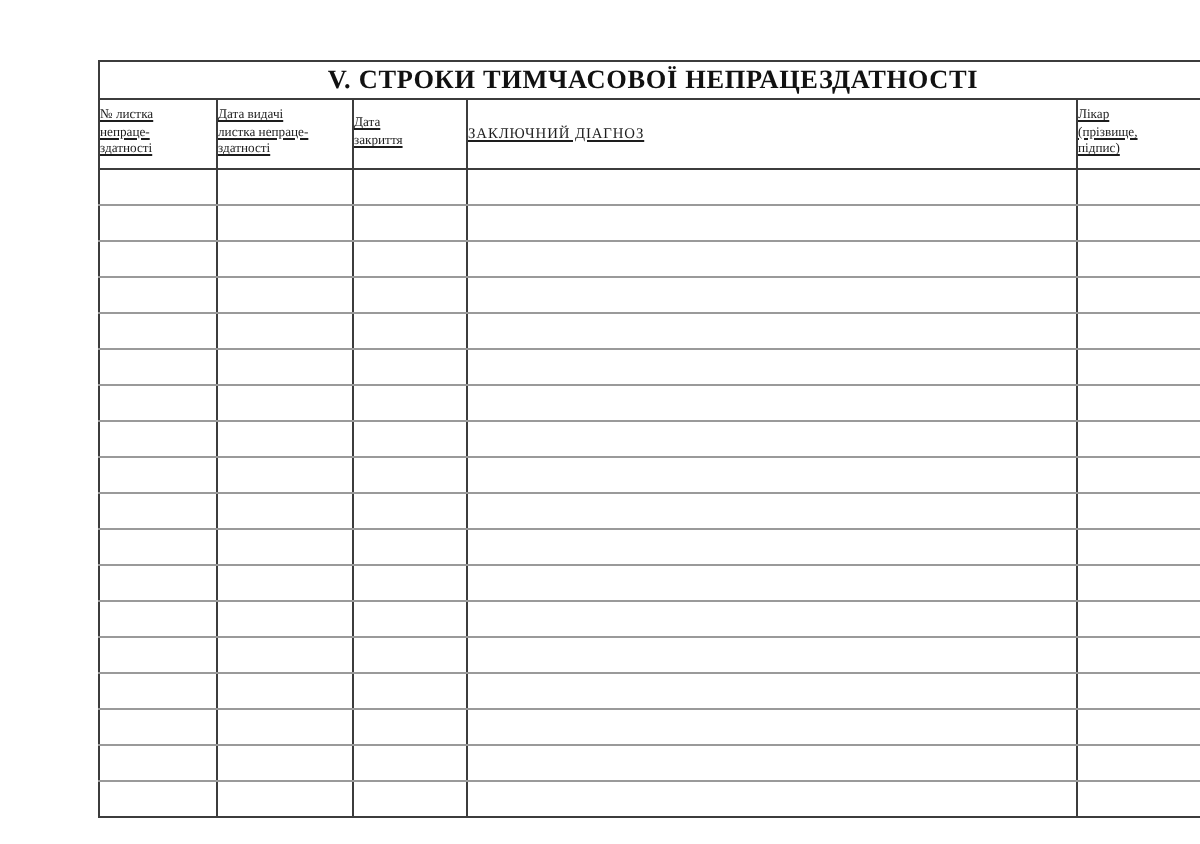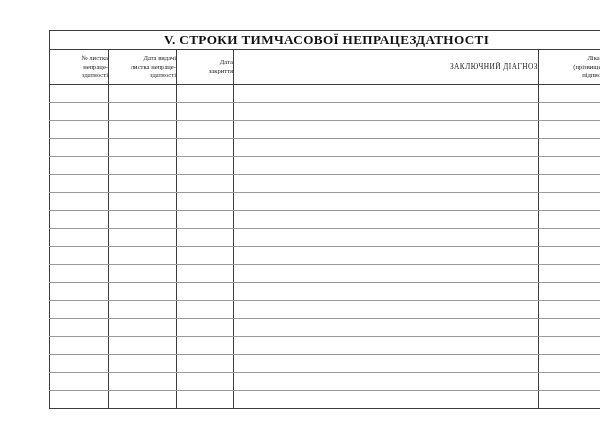--- a/index.html
+++ b/index.html
@@ -64,25 +64,26 @@
     height: 18px;
     line-height: 18px;
     color: #111111;
     white-space: nowrap;
   }
 
   .header-row th {
     font-weight: normal;
     font-size: 6.6px;
     line-height: 8.6px;
-    text-align: right;
+    text-align: left;
     vertical-align: middle;
     color: #1d1d1d;
     height: 34px;
     padding: 1px 2px;
+    text-decoration: underline;
   }
 
   .header-row th.diag {
     font-size: 7.4px;
     letter-spacing: 0.45px;
   }
 
   .data-row td {
     height: 17px;
   }

